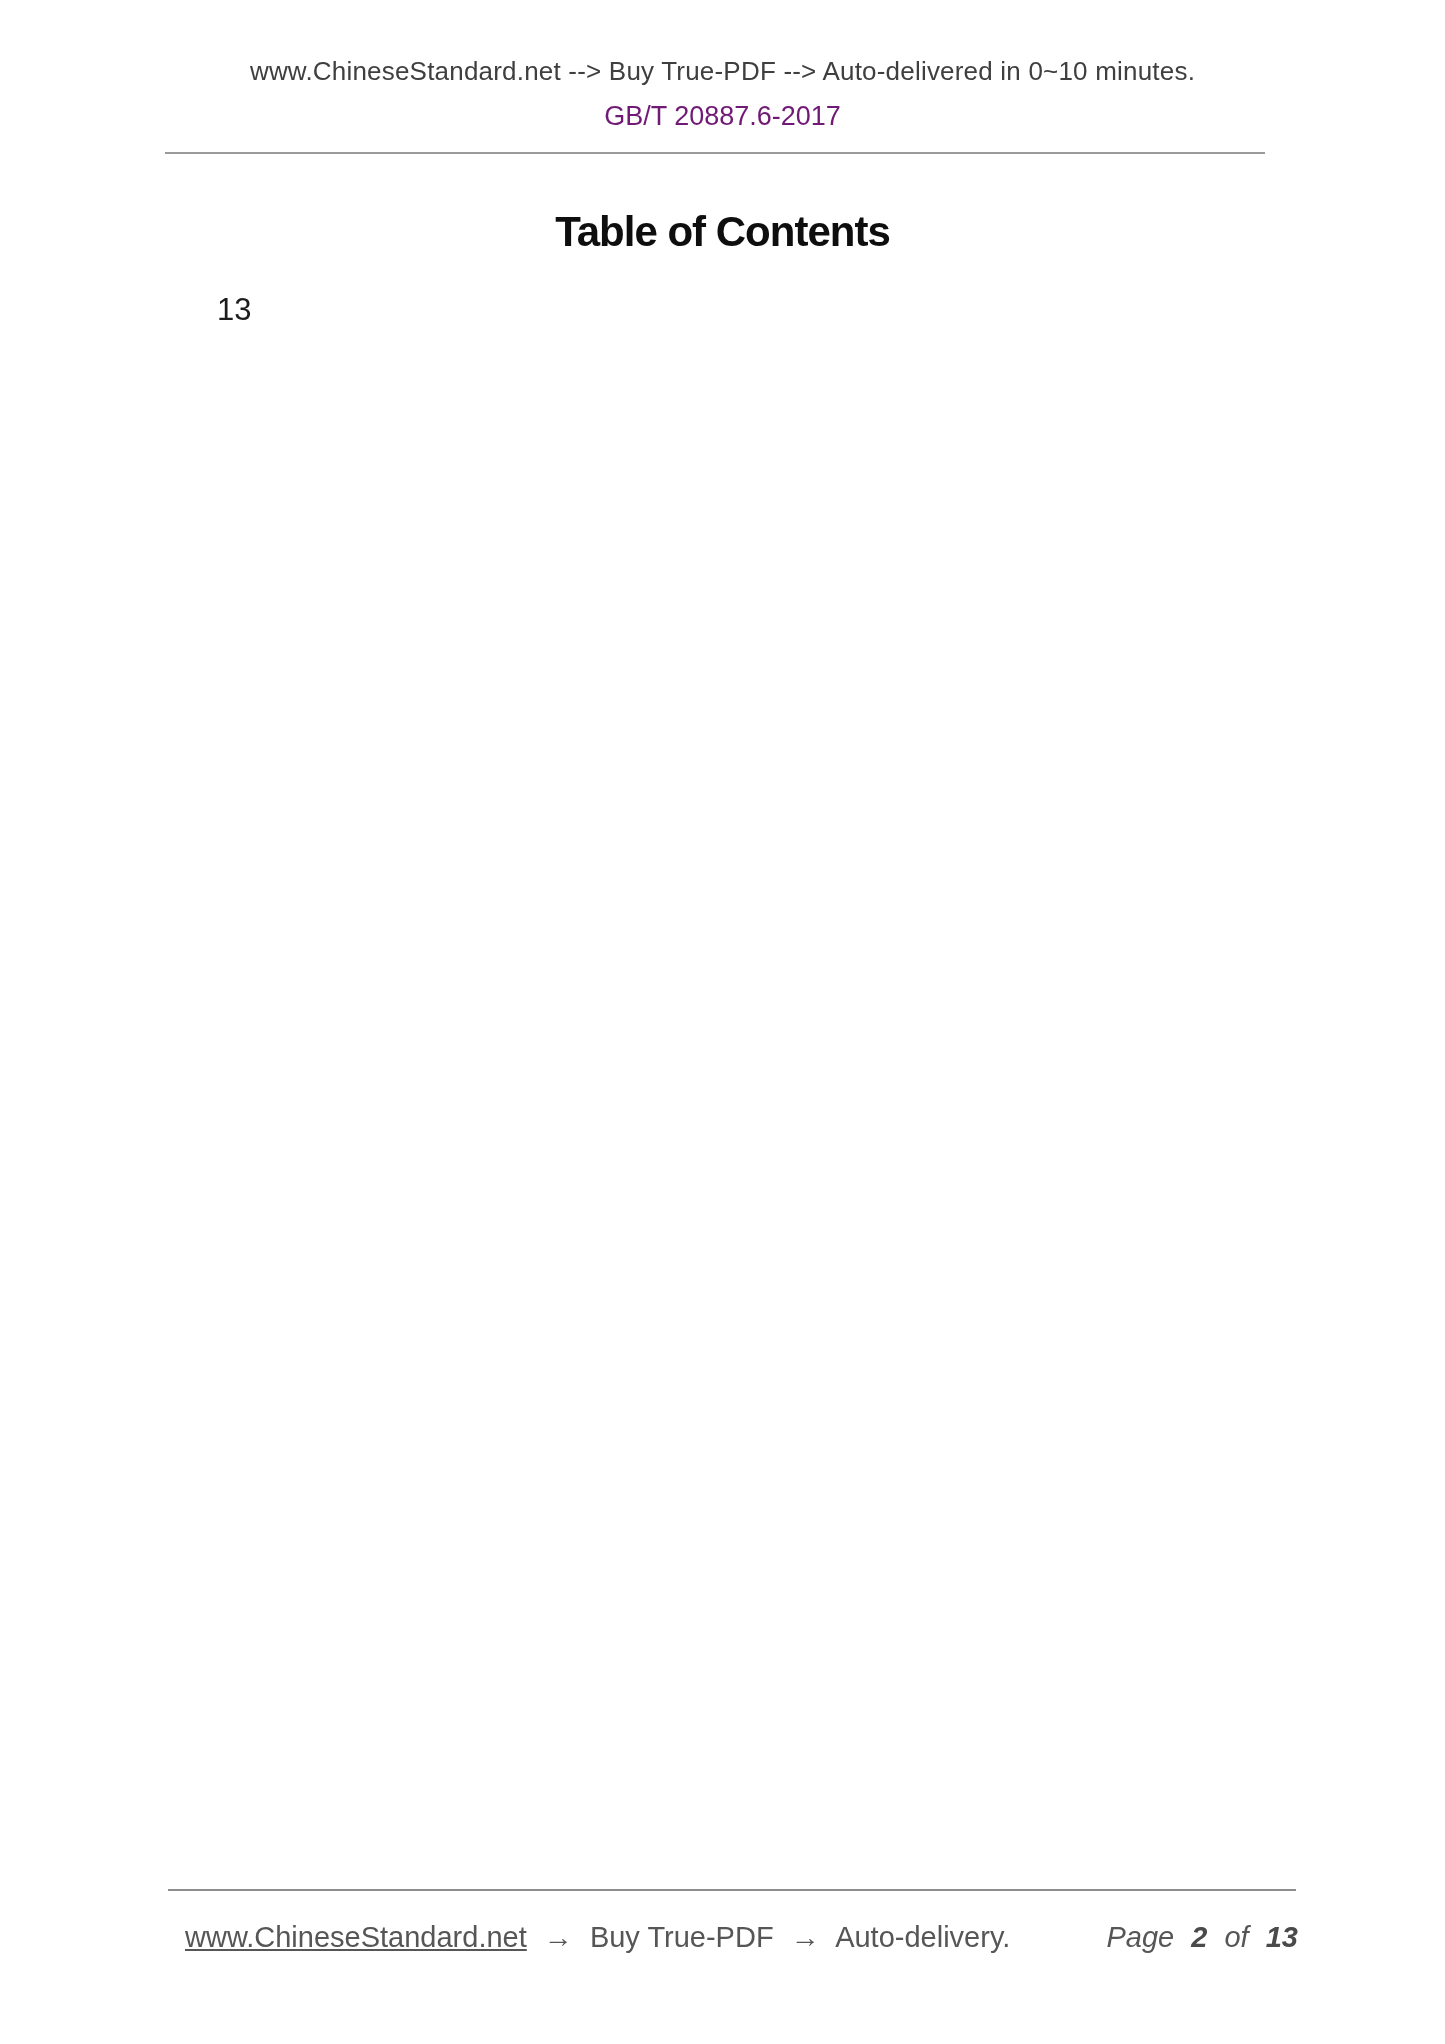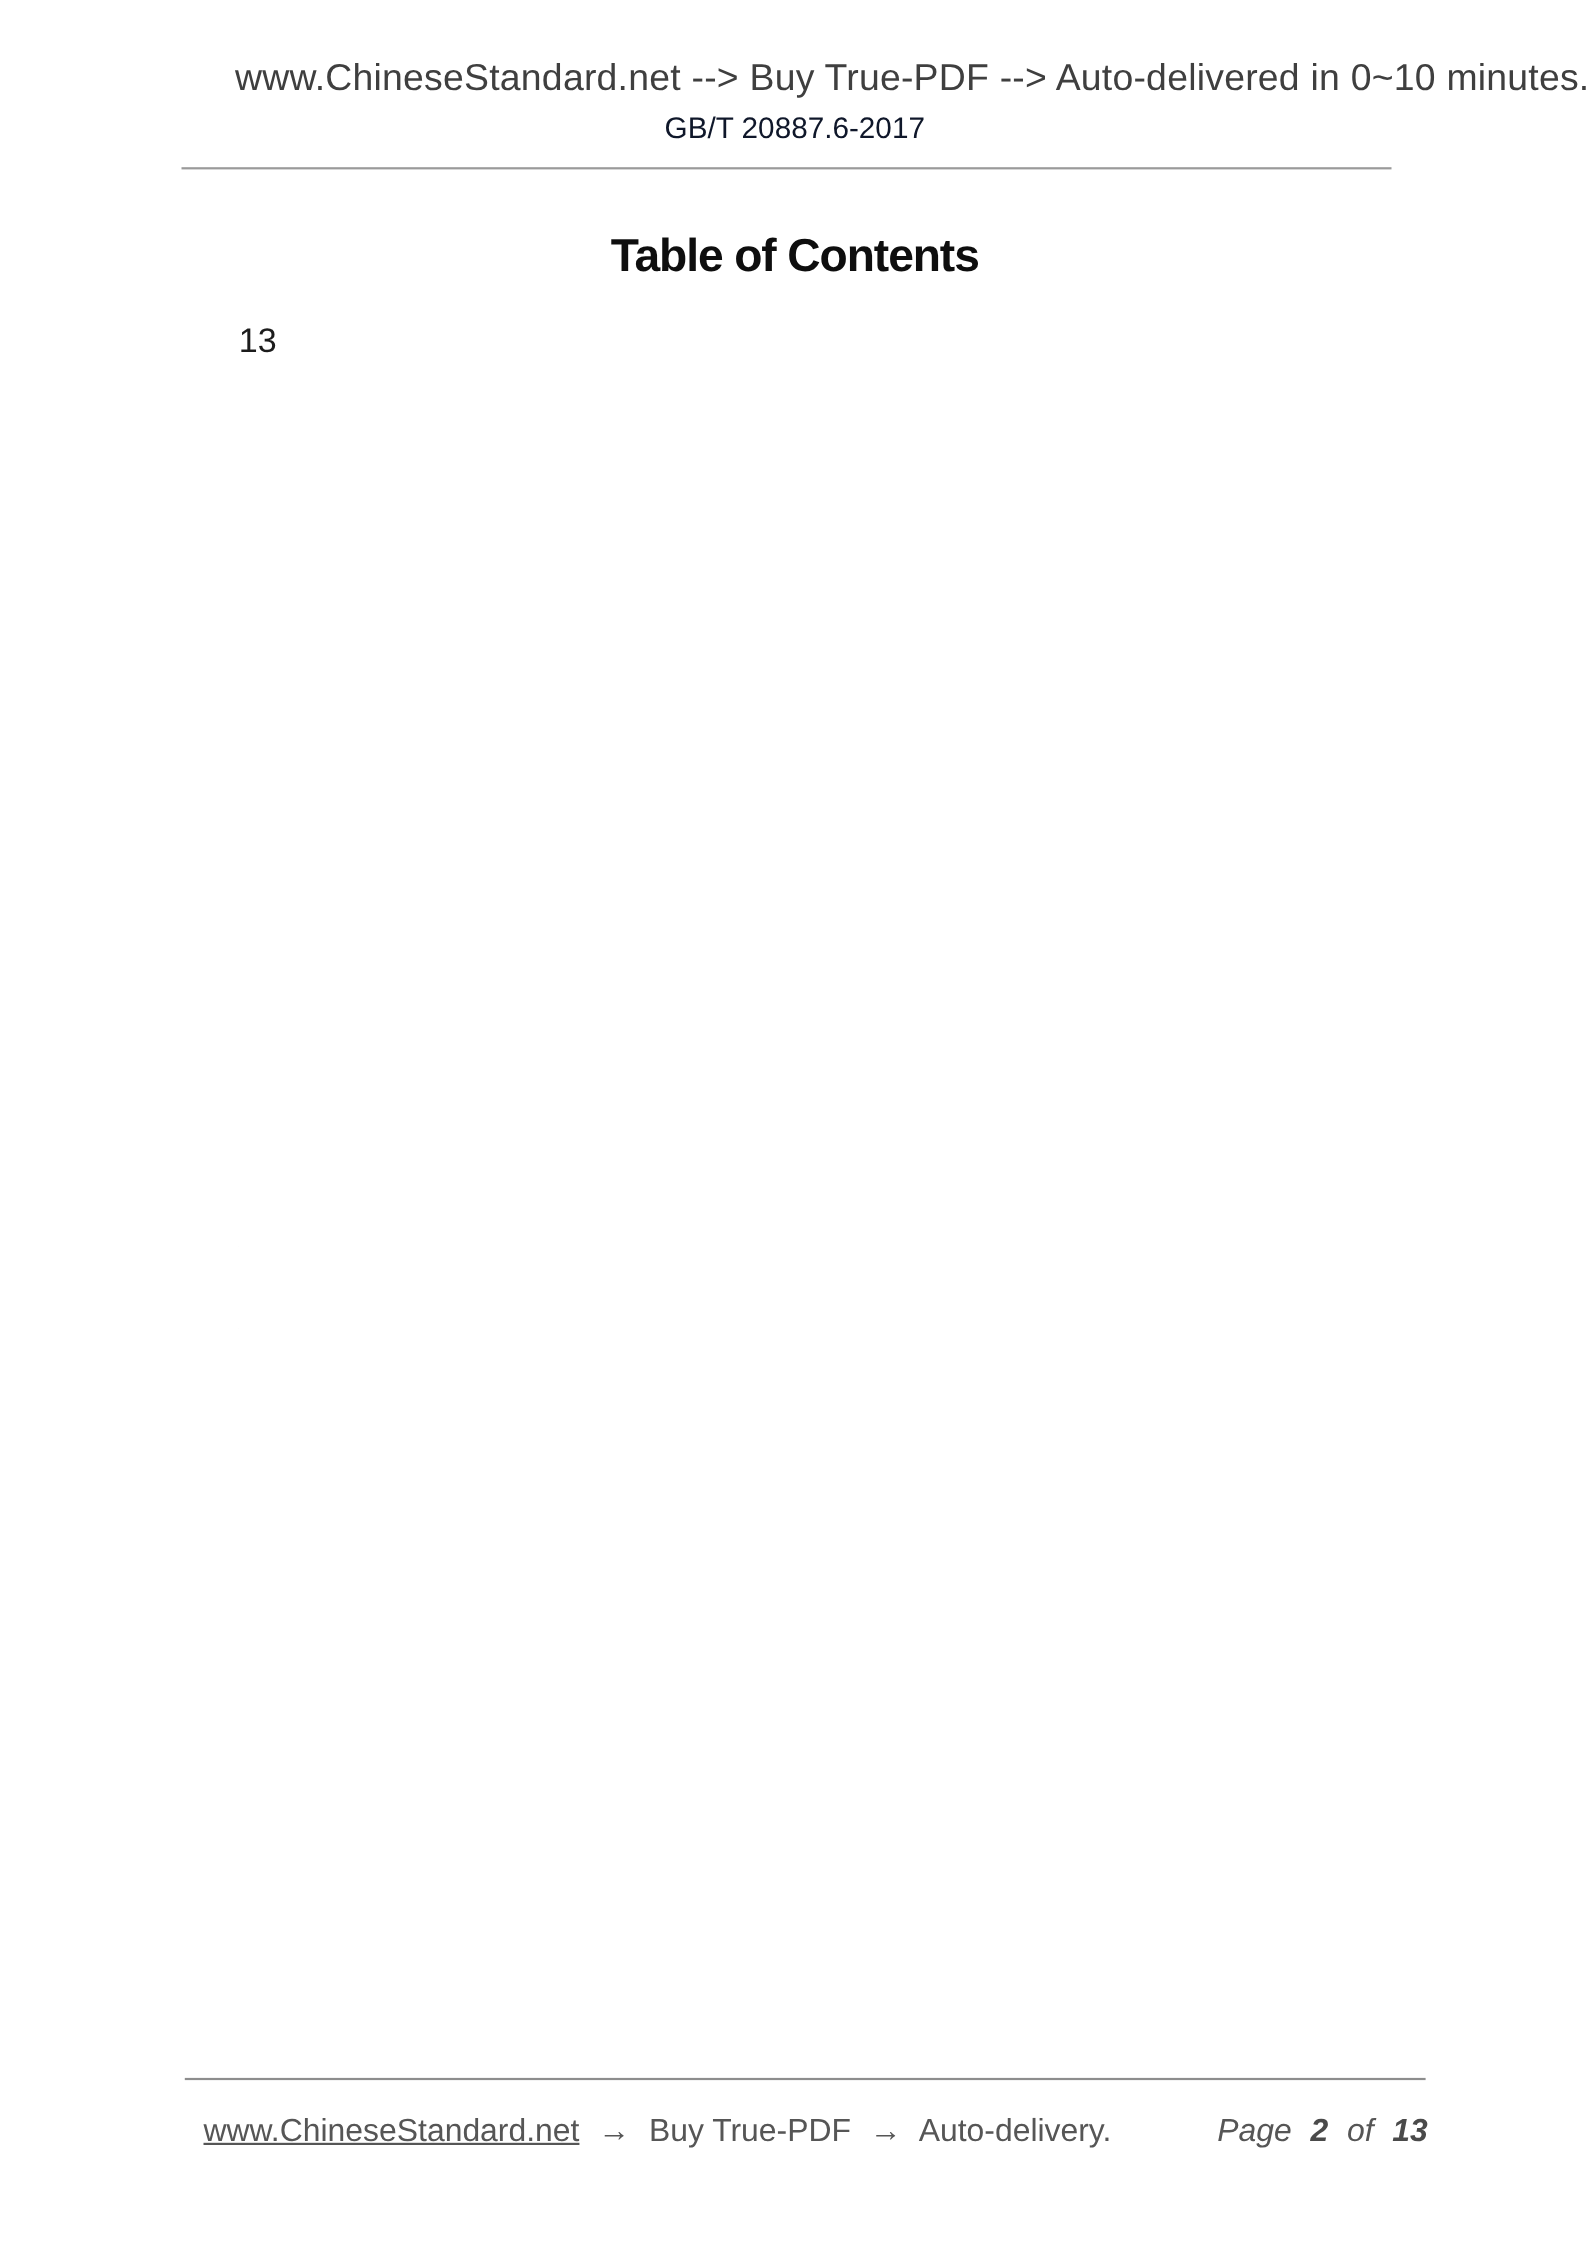--- a/index.html
+++ b/index.html
@@ -9,27 +9,27 @@
     font-family: "Liberation Sans", "DejaVu Sans", sans-serif;
     color: #1c1c1c;
     position: relative;
     overflow: hidden;
   }
   .page { position: absolute; inset: 0; background: #fff; }
 
   
   .header-line1 {
     position: absolute; top: 52px; left: 0; width: 100%;
-    text-align: right; font-size: 34px; line-height: 38px;
+    text-align: center; font-size: 26px; line-height: 38px;
     color: #3f3f3f; letter-spacing: 0.2px;
   }
   .header-line2 {
     position: absolute; top: 101px; left: 0; width: 100%;
     text-align: center; font-size: 27px; line-height: 30px;
-    color: #0f172a;
+    color: #701a75;
   }
   .top-divider {
     position: absolute; top: 152px; left: 165px; width: 1100px; height: 2px;
     background: #9a9a9a;
   }
 
   
   .page-title {
     position: absolute; top: 208px; left: 0; width: 100%;
     text-align: center; font-size: 42px; font-weight: 700;

